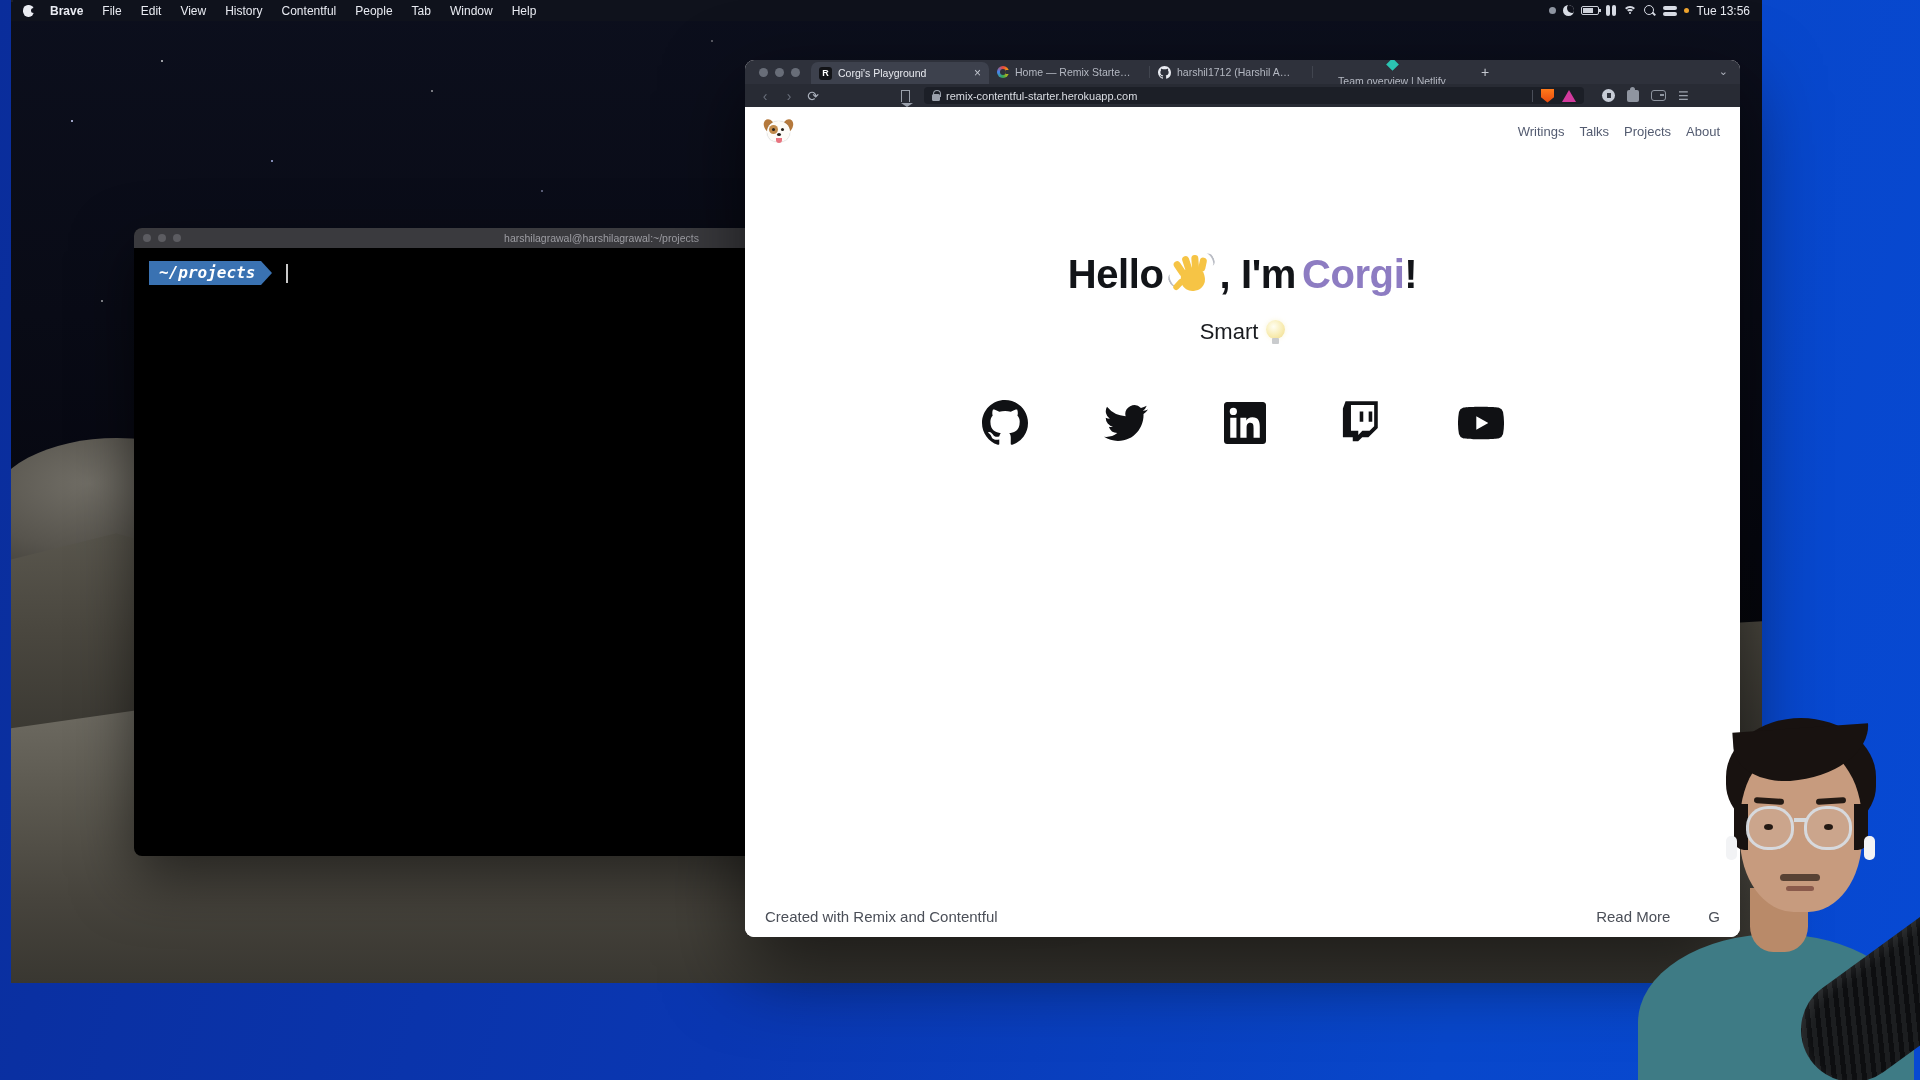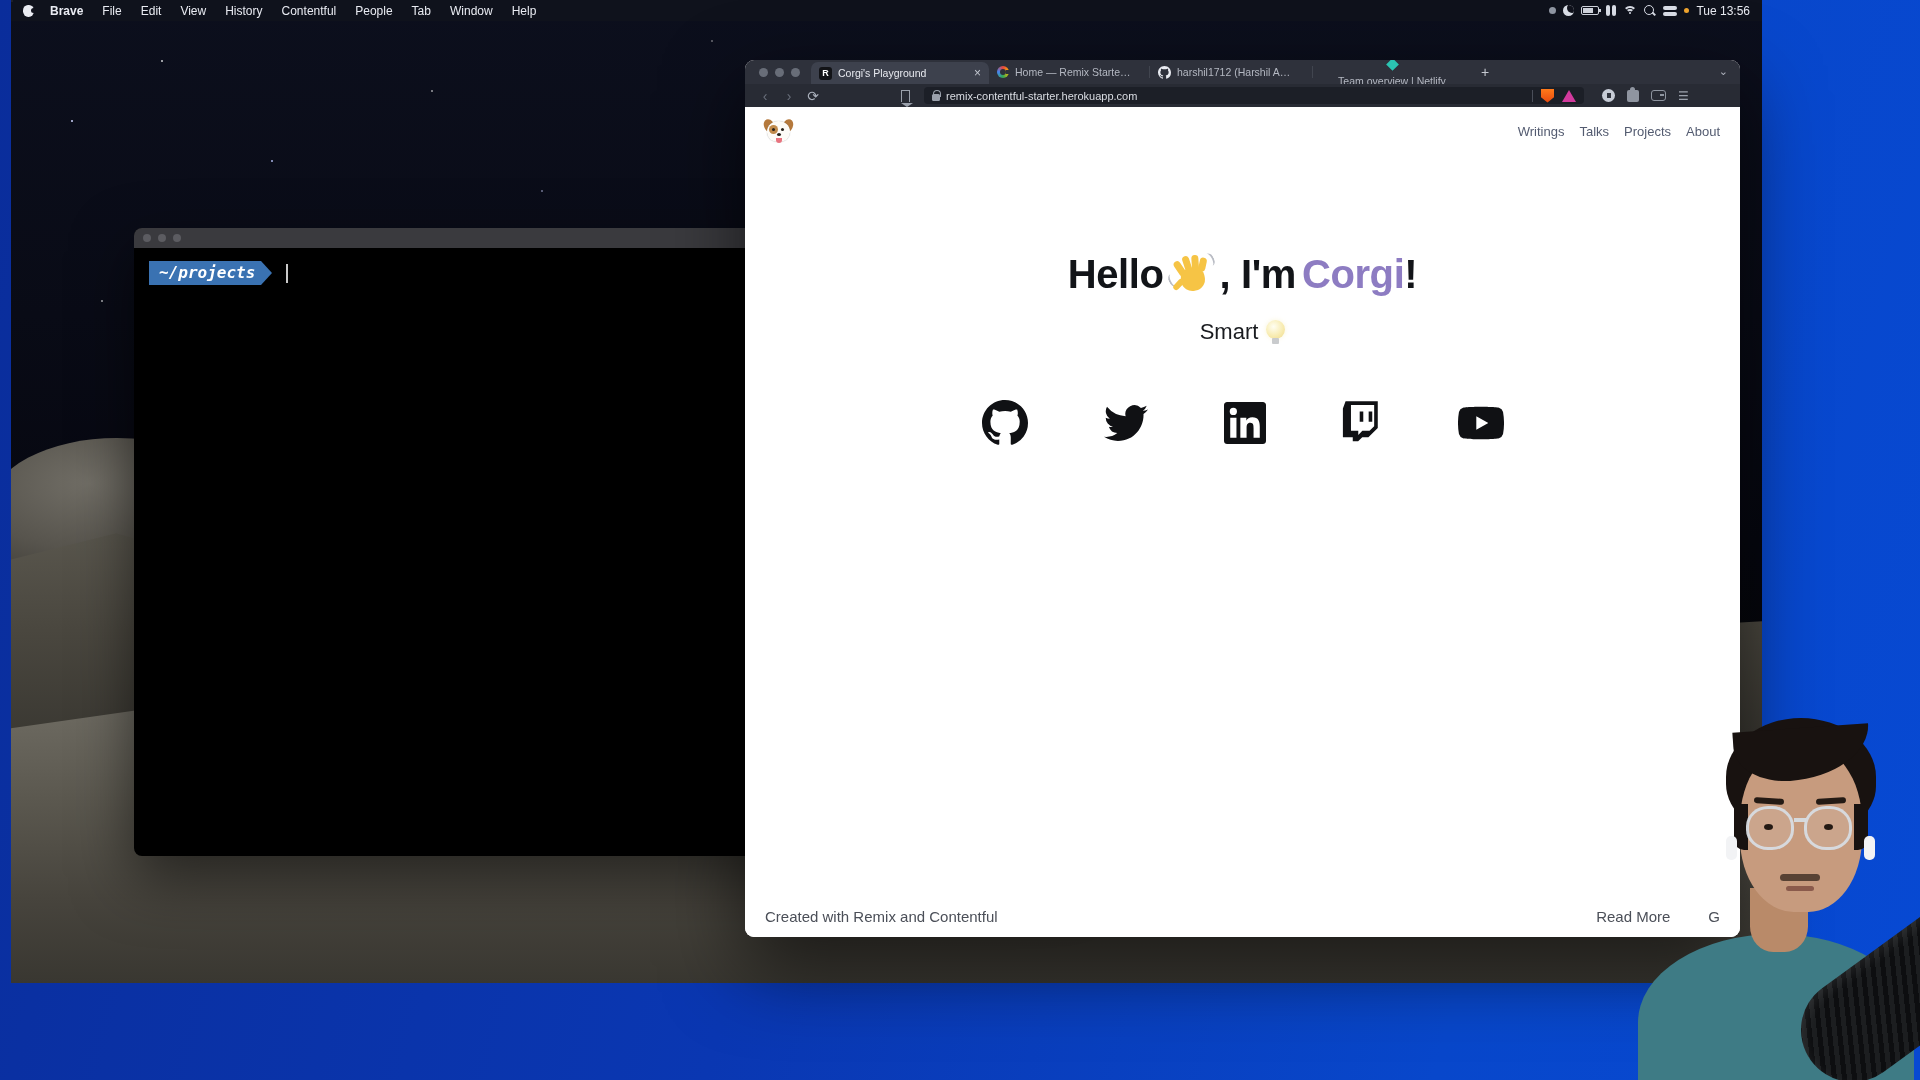--- a/index.html
+++ b/index.html
@@ -242,20 +242,21 @@
     </span>
   </div>
 
   <div class="terminal">
     <div class="term-titlebar">
       <span class="term-dots">
           <i></i>
           <i></i>
           <i></i>
         </span>
+      <span class="term-title">harshilagrawal@harshilagrawal:~/projects</span>
     </div>
     <div class="term-body">
       <div class="prompt-row">
         <span class="prompt-chip">~/projects</span>
         <span class="prompt-arrow"></span>
         <span class="term-cursor"></span>
       </div>
     </div>
   </div>
 </div>

